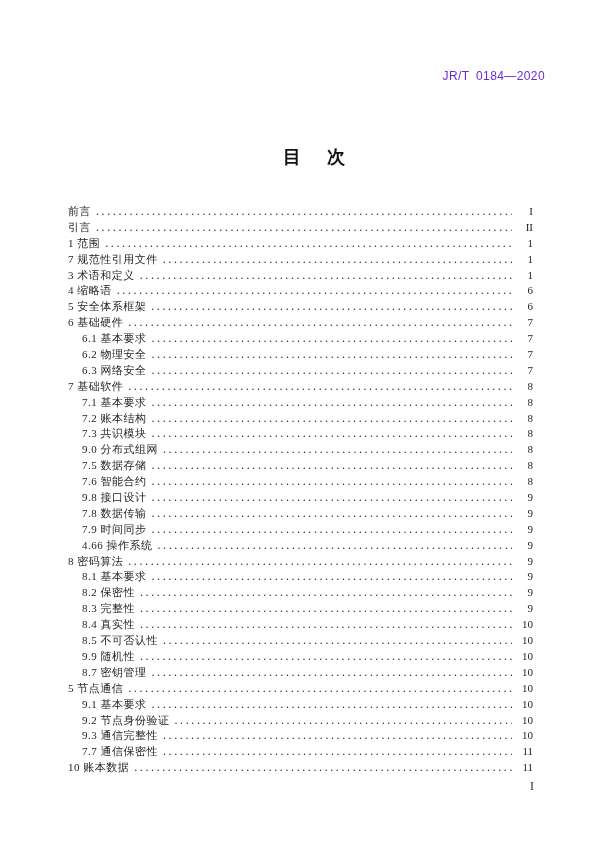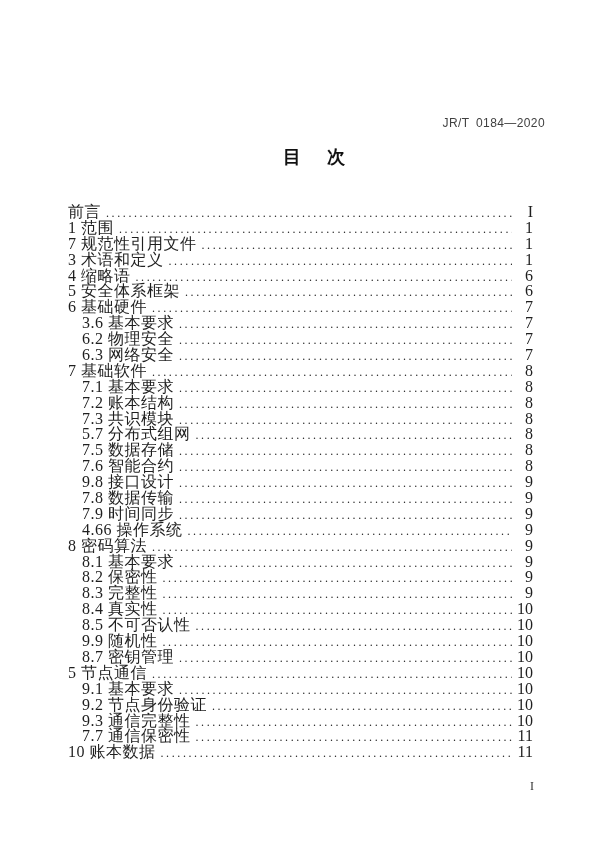--- a/index.html
+++ b/index.html
@@ -5,33 +5,33 @@
   html,body{margin:0;padding:0}
   body{
     width:600px;height:849px;position:relative;
     background:#ffffff;color:#222;
     font-family:"Liberation Serif","DejaVu Serif",serif;
     overflow:hidden;
   }
   .doc-number{
     position:absolute;top:69px;right:55px;
     font-family:"Liberation Sans","DejaVu Sans",sans-serif;
-    font-size:12px;letter-spacing:.4px;word-spacing:3px;color:#404040;margin-top:47px;
+    font-size:12px;letter-spacing:.4px;word-spacing:3px;color:#6d28d9;
   }
   .page-title{
     position:absolute;top:129px;left:0;width:100%;margin:16px;
     text-align:center;font-size:18px;font-weight:bold;
     letter-spacing:4px;color:#111;
   }
   .toc{
     position:absolute;top:204px;left:68px;width:465px;
   }
   .toc-row{
     display:flex;align-items:baseline;
-    height:15.9px;line-height:15.9px;font-size:16px;
+    height:15.9px;line-height:15.9px;font-size:11px;
     white-space:nowrap;
   }
   .toc-row.sub{padding-left:14px}
   .entry-text{flex:none;letter-spacing:.5px;color:#1f1f1f}
   .dots{
     flex:1;overflow:hidden;margin:0 3px 0 5px;color:#2b2b2b;
   }
   .dots::before{
     content:"........................................................................................................................";
     letter-spacing:2.6px;font-size:12px;
@@ -49,20 +49,25 @@
 
 <h1 class="page-title">目　次</h1>
 
 <div class="toc" id="toc">
   <div class="toc-row">
     <span class="entry-text">前言</span>
     <span class="dots"></span>
     <span class="pagenum">I</span>
   </div>
 
+  <div class="toc-row">
+    <span class="entry-text">引言</span>
+    <span class="dots"></span>
+    <span class="pagenum">II</span>
+  </div>
 
   <div class="toc-row">
     <span class="entry-text">1 范围</span>
     <span class="dots"></span>
     <span class="pagenum">1</span>
   </div>
 
   <div class="toc-row">
     <span class="entry-text">7 规范性引用文件</span>
     <span class="dots"></span>
@@ -87,21 +92,21 @@
     <span class="pagenum">6</span>
   </div>
 
   <div class="toc-row">
     <span class="entry-text">6 基础硬件</span>
     <span class="dots"></span>
     <span class="pagenum">7</span>
   </div>
 
   <div class="toc-row sub">
-    <span class="entry-text">3.6 基本要求</span>
+    <span class="entry-text">6.1 基本要求</span>
     <span class="dots"></span>
     <span class="pagenum">7</span>
   </div>
 
   <div class="toc-row sub">
     <span class="entry-text">6.2 物理安全</span>
     <span class="dots"></span>
     <span class="pagenum">7</span>
   </div>
 
@@ -129,21 +134,21 @@
     <span class="pagenum">8</span>
   </div>
 
   <div class="toc-row sub">
     <span class="entry-text">7.3 共识模块</span>
     <span class="dots"></span>
     <span class="pagenum">8</span>
   </div>
 
   <div class="toc-row sub">
-    <span class="entry-text">5.7 分布式组网</span>
+    <span class="entry-text">9.0 分布式组网</span>
     <span class="dots"></span>
     <span class="pagenum">8</span>
   </div>
 
   <div class="toc-row sub">
     <span class="entry-text">7.5 数据存储</span>
     <span class="dots"></span>
     <span class="pagenum">8</span>
   </div>
 

